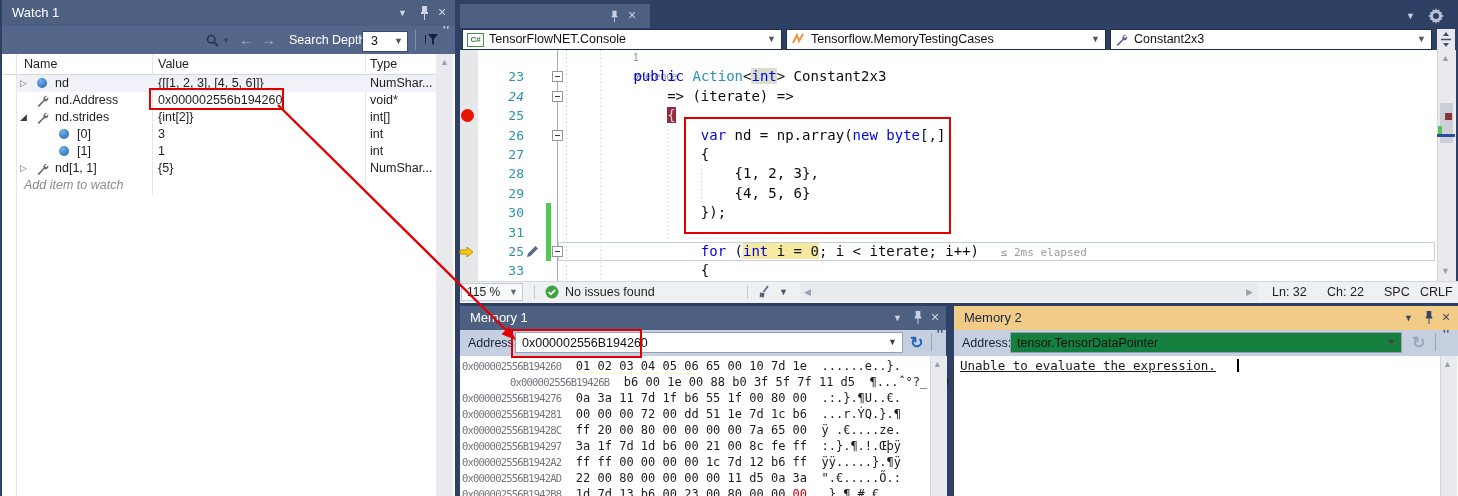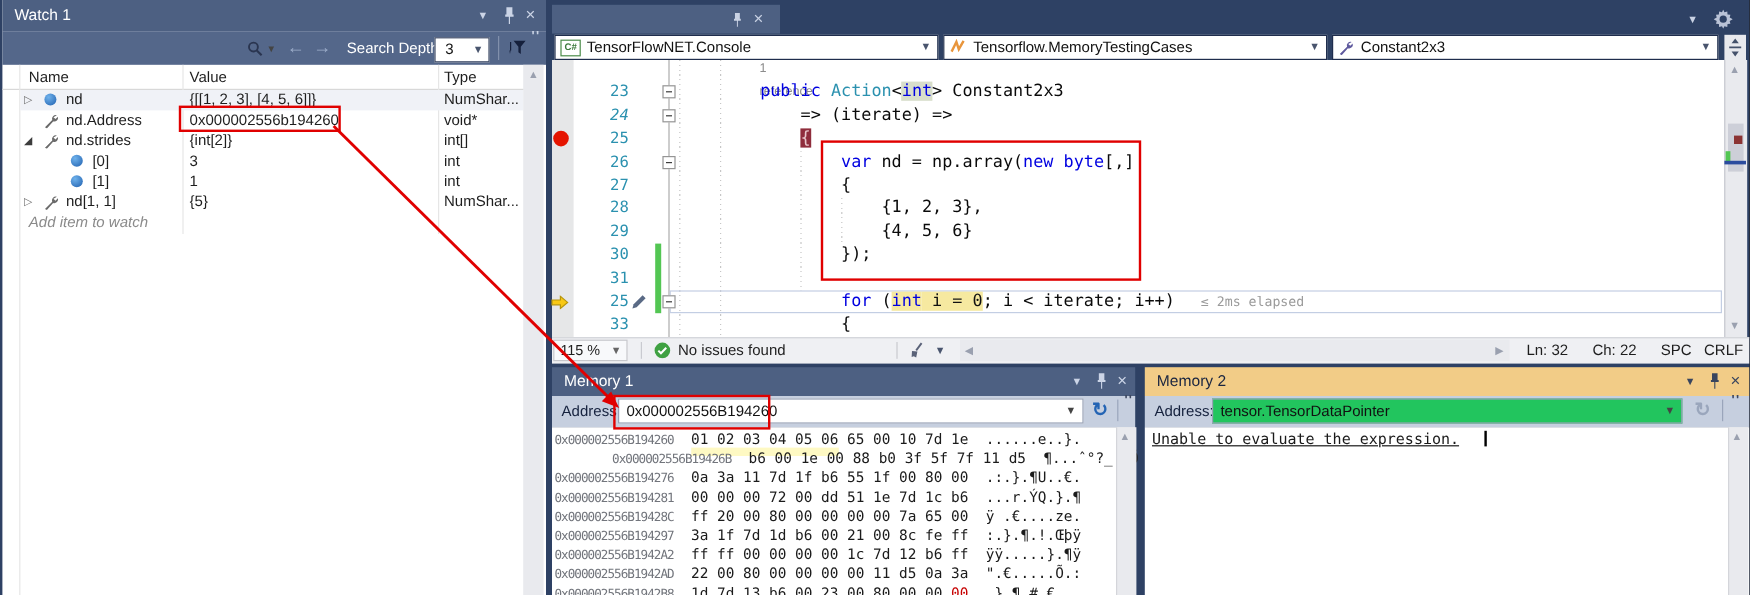--- a/index.html
+++ b/index.html
@@ -32,21 +32,21 @@
   .tk-kyel{color:#0000e0;background:#f6e9a0}.tk-yel{color:#111;background:#f6e9a0}
   .tk-pt{color:#9a9a9a;font-size:11px}
   .guide{position:absolute;width:1px;background-image:repeating-linear-gradient(to bottom,#c6c6c6 0 1px,transparent 1px 4px);}
   .foldbox{position:absolute;left:552px;width:11px;height:11px;background:#fff;border:1px solid #959595;box-sizing:border-box;}
   .foldbox div{position:absolute;left:2px;top:4px;width:5px;height:1px;background:#3c3c3c;}
   
   .mrow{position:absolute;left:462px;height:16px;line-height:16px;white-space:pre;
         font-family:"DejaVu Sans Mono",monospace;font-size:12px;color:#1b1b1b;}
   .maddr{font-size:10.5px;letter-spacing:-0.8px;color:#72757c;}
   .mred{color:#c60000;}
-  .munder{border-bottom:7px solid #fef9c3;padding-bottom:0px;}
+  .munder{border-bottom:1px solid #fef9c3;padding-bottom:0px;}
   
   .annot{position:absolute;border:2px solid #e00000;background:transparent;pointer-events:none;}
   input{box-sizing:border-box;font-family:"Liberation Sans",sans-serif;}
   .combo-arrow{position:absolute;font-size:9px;color:#49556e;top:0;}
   .sb-track{background:#E9EAEE;position:absolute;}
   .sb-arr{position:absolute;font-size:9px;color:#9aa0af;}
   svg{display:block;}
 </style>
 </head>
 <body>
@@ -330,21 +330,21 @@
     <span class="win-ico" style="left:450px;color:#39455E;font-size:9px;line-height:24px;">▼</span>
     <span class="win-ico" style="left:469px;top:4px;">
       <svg width="12" height="15" viewBox="0 0 13 16">
           <path fill="#39455E" d="M4 1h5v6h1v2H3V7h1zM6 9h1v6h-1z"></path>
         </svg>
     </span>
     <span class="win-ico" style="left:488px;color:#39455E;font-size:14px;line-height:23px;">×</span>
   </div>
   <div class="abs" style="left:954px;top:330px;width:504px;height:26px;background:#C6CFDF;"></div>
   <span class="abs" style="left:962px;top:330px;line-height:26px;font-size:12.5px;color:#16223E;">Address:</span>
-  <input class="abs" style="left: 1010px; top: 332px; width: 392px; height: 21px; border: 1px solid rgb(152, 162, 182); background: #22c55e; font-size: 12.5px; padding: 0px 18px 0px 6px; color: rgb(17, 17, 17);" value="tensor.TensorDataPointer">
+  <input class="abs" style="left: 1010px; top: 332px; width: 392px; height: 21px; border: 1px solid rgb(152, 162, 182); background: #15803d; font-size: 12.5px; padding: 0px 18px 0px 6px; color: rgb(17, 17, 17);" value="tensor.TensorDataPointer">
   <span class="abs" style="left:1387px;top:332px;font-size:9px;color:#444;line-height:21px;">▼</span>
   <span class="abs" style="left:1412px;top:330px;font-size:16px;font-weight:bold;color:#9AA6BC;line-height:26px;">↻</span>
   <div class="abs" style="left:1435px;top:333px;width:1px;height:18px;background:#9AA5BB;"></div>
   <span class="abs" style="left:1443px;top:328px;color:#3C475F;font-weight:bold;letter-spacing:1px;font-size:11px;">''</span>
   <div class="abs" style="left:954px;top:356px;width:504px;height:140px;background:#fff;"></div>
   <span class="abs mono" style="left:960px;top:358px;line-height:16px;font-size:12.5px;color:#1a1a1a;">Unable to evaluate the expression.</span>
   <div class="abs" style="left:1237px;top:359px;width:1.5px;height:13px;background:#000;"></div>
   <div class="sb-track" style="left:1440px;top:356px;width:16px;height:140px;border-left:1px solid #d4d5da;"></div>
   <span class="sb-arr" style="left:1443px;top:359px;">▲</span>
 

